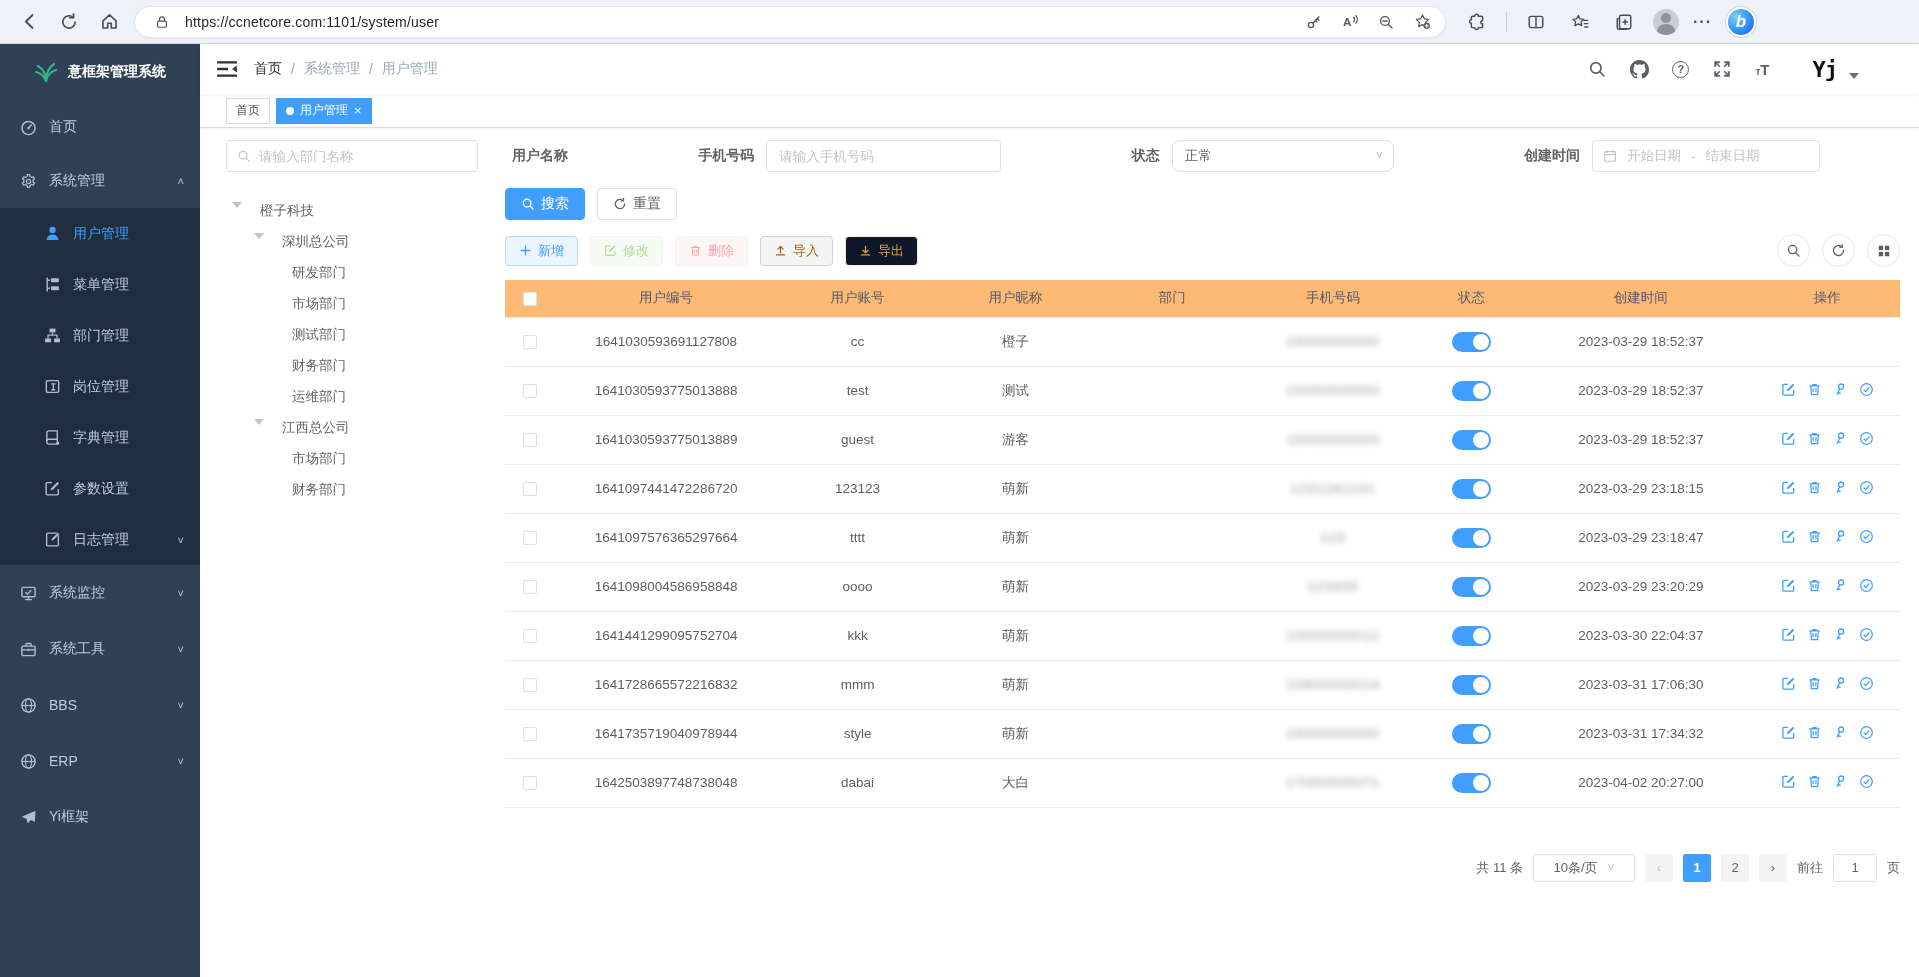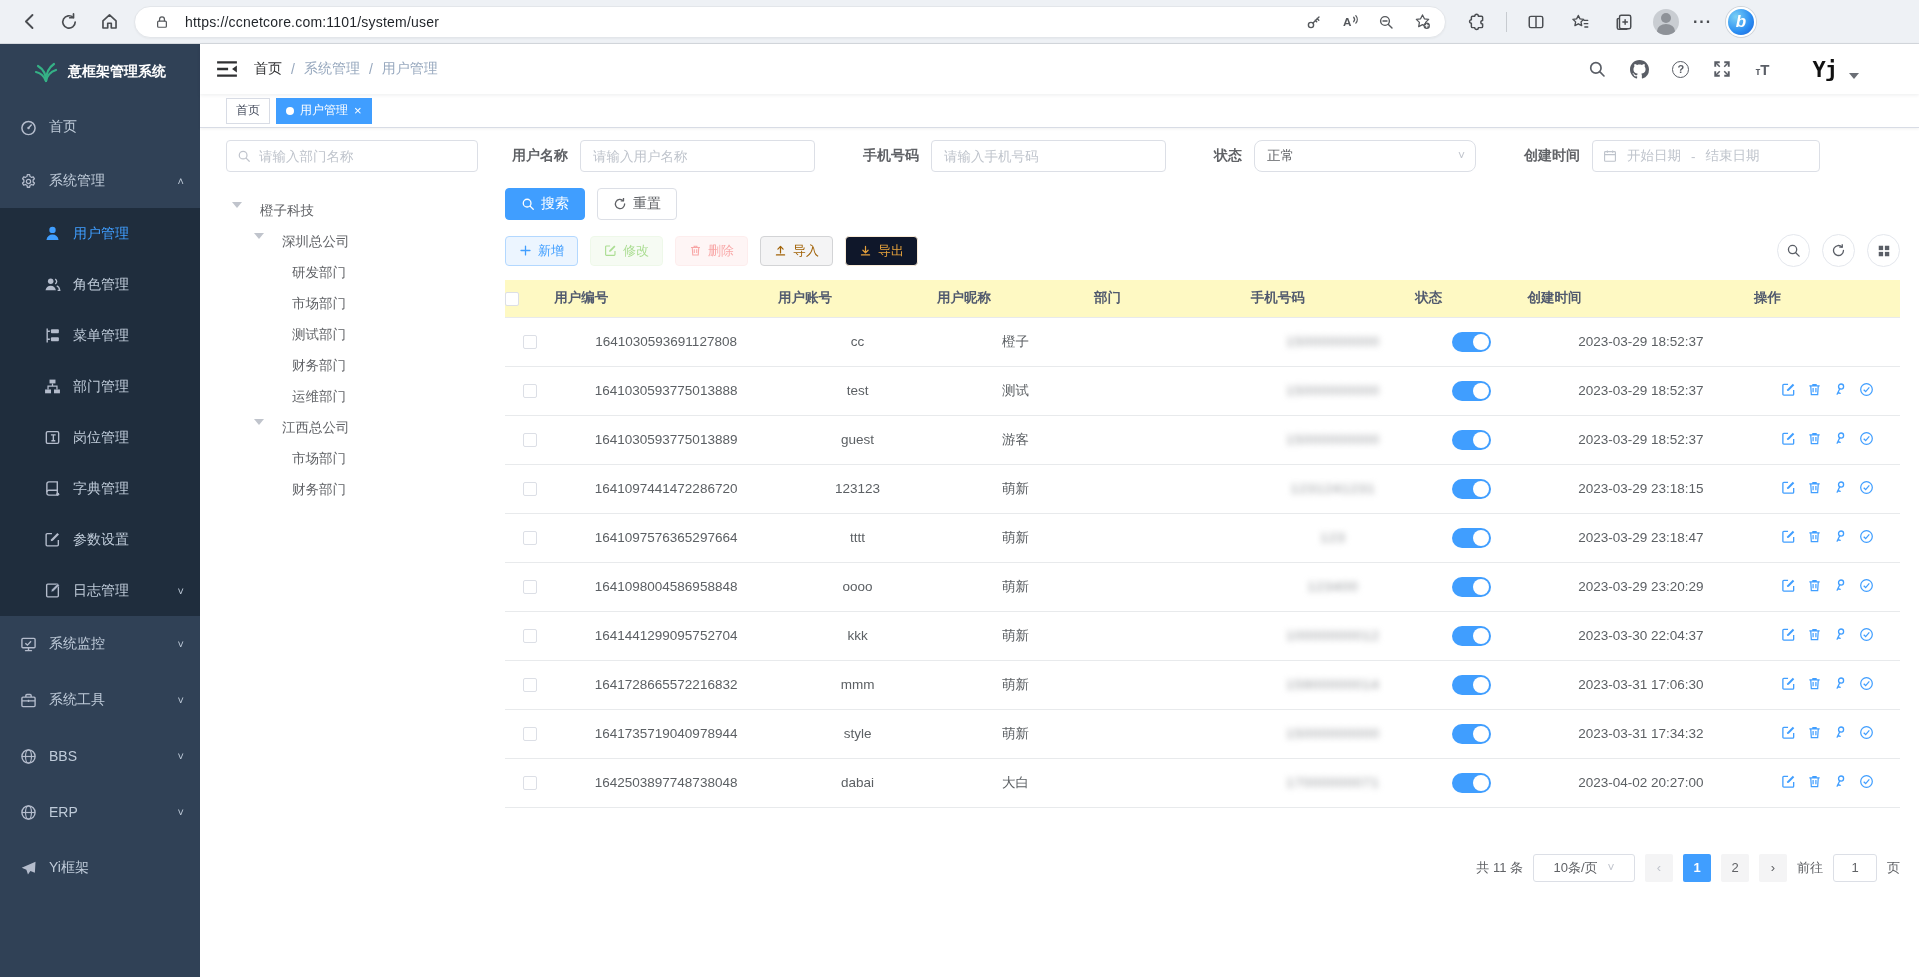--- a/index.html
+++ b/index.html
@@ -107,22 +107,22 @@
   .btn-add { background:#ecf5ff; border-color:#b3d8ff; color:#409eff; }
   .btn-edit { background:#f0f9eb; border-color:#e1f3d8; color:#67c23a; opacity:.55; cursor:not-allowed; }
   .btn-del { background:#fef0f0; border-color:#fde2e2; color:#f56c6c; opacity:.6; cursor:not-allowed; }
   .btn-imp { background:#f4f4f5; border-color:#d3d4d6; color:#a16207; }
   .btn-exp { background:#0f172a; border-color:#faecd8; color:#e6a23c; }
   .action-spacer { flex:1; }
   .circle-btn { width:33px; height:33px; border-radius:50%; border:1px solid #e4e7ed; background:#fff;
     display:flex; align-items:center; justify-content:center; color:#5a5e66; cursor:pointer; }
 
   table.users { width:100%; border-collapse:collapse; margin-top:13px; font-size:13.5px; color:#515a5e; }
-  .users th { background:#fef9c3; height:37px; font-weight:700; color:#515a6e;
-    border-bottom:1px solid #e8eaec; text-align:left; }
+  .users th { background:#fdba74; height:37px; font-weight:400; color:#515a6e;
+    border-bottom:1px solid #e8eaec; text-align:center; }
   .users td { height:49px; border-bottom:1px solid #e8eaec; text-align:center; color:#5c6064; }
   .col-check { width:52px; } .col-id { width:230px; } .col-acct { width:168px; }
   .col-nick { width:168px; } .col-dept { width:168px; } .col-phone { width:170px; }
   .col-status { width:118px; } .col-created { width:240px; } .col-op { width:150px; }
   .checkbox { display:inline-block; width:14px; height:14px; border:1px solid #dcdfe6; border-radius:2px;
     background:#fff; cursor:pointer; vertical-align:middle; }
   .phone-blur { filter:blur(3px); color:#8d9094; letter-spacing:1px; user-select:none; }
   .toggle { display:inline-block; width:39px; height:20px; border-radius:10px; background:#409eff;
     position:relative; cursor:pointer; vertical-align:middle; }
   .toggle .knob { position:absolute; right:2px; top:2px; width:16px; height:16px; border-radius:50%; background:#fff; }
@@ -262,28 +262,20 @@
         <span>系统管理</span>
         <span class="caret">˄</span>
       </div>
       <div class="submenu">
         <div class="m-item active">
           <svg class="m-ico" viewBox="0 0 16 16">
               <circle cx="8" cy="4.6" r="3" fill="currentColor"></circle>
               <path d="M2.3 14c.5-3.2 2.7-5 5.7-5s5.2 1.8 5.7 5z" fill="currentColor"></path>
             </svg>
           <span>用户管理</span>
-        </div>
-        <div class="m-item">
-          <svg class="m-ico" viewBox="0 0 16 16">
-              <circle cx="6.3" cy="5" r="2.6" fill="currentColor"></circle>
-              <path d="M1.4 13.5c.4-2.8 2.3-4.4 4.9-4.4s4.5 1.6 4.9 4.4z" fill="currentColor"></path>
-              <path d="M10.5 3a2.4 2.4 0 0 1 0 4.4M12 9.3c1.6.6 2.5 1.9 2.8 4.2h-2" fill="none" stroke="currentColor" stroke-width="1.3"></path>
-            </svg>
-          <span>角色管理</span>
         </div>
         <div class="m-item">
           <svg class="m-ico" viewBox="0 0 16 16">
               <path d="M3 1.5v13M3 4h2.5M3 11.5h2.5" fill="none" stroke="currentColor" stroke-width="1.3"></path>
               <rect x="6.5" y="2.2" width="7.5" height="3.6" rx=".8" fill="currentColor"></rect>
               <rect x="6.5" y="9.7" width="7.5" height="3.6" rx=".8" fill="currentColor"></rect>
             </svg>
           <span>菜单管理</span>
         </div>
         <div class="m-item">
@@ -427,21 +419,20 @@
         <div class="dept-search">
           <svg width="14" height="14" viewBox="0 0 16 16">
               <circle cx="7" cy="7" r="4.4" fill="none" stroke="currentColor" stroke-width="1.4"></circle>
               <path d="M10.4 10.4L14 14" stroke="currentColor" stroke-width="1.4" stroke-linecap="round"></path>
             </svg>
           <input placeholder="请输入部门名称" style="">
         </div>
         <div class="filters">
           <div class="f-group">
             <span class="f-label">用户名称</span>
-            <input class="f-input" placeholder="请输入用户名称" style="">
           </div>
           <div class="f-group">
             <span class="f-label">手机号码</span>
             <input class="f-input" placeholder="请输入手机号码" style="">
           </div>
           <div class="f-group">
             <span class="f-label">状态</span>
             <div class="f-select">
               <span class="sp">正常</span>
               <span class="chev">˅</span>

